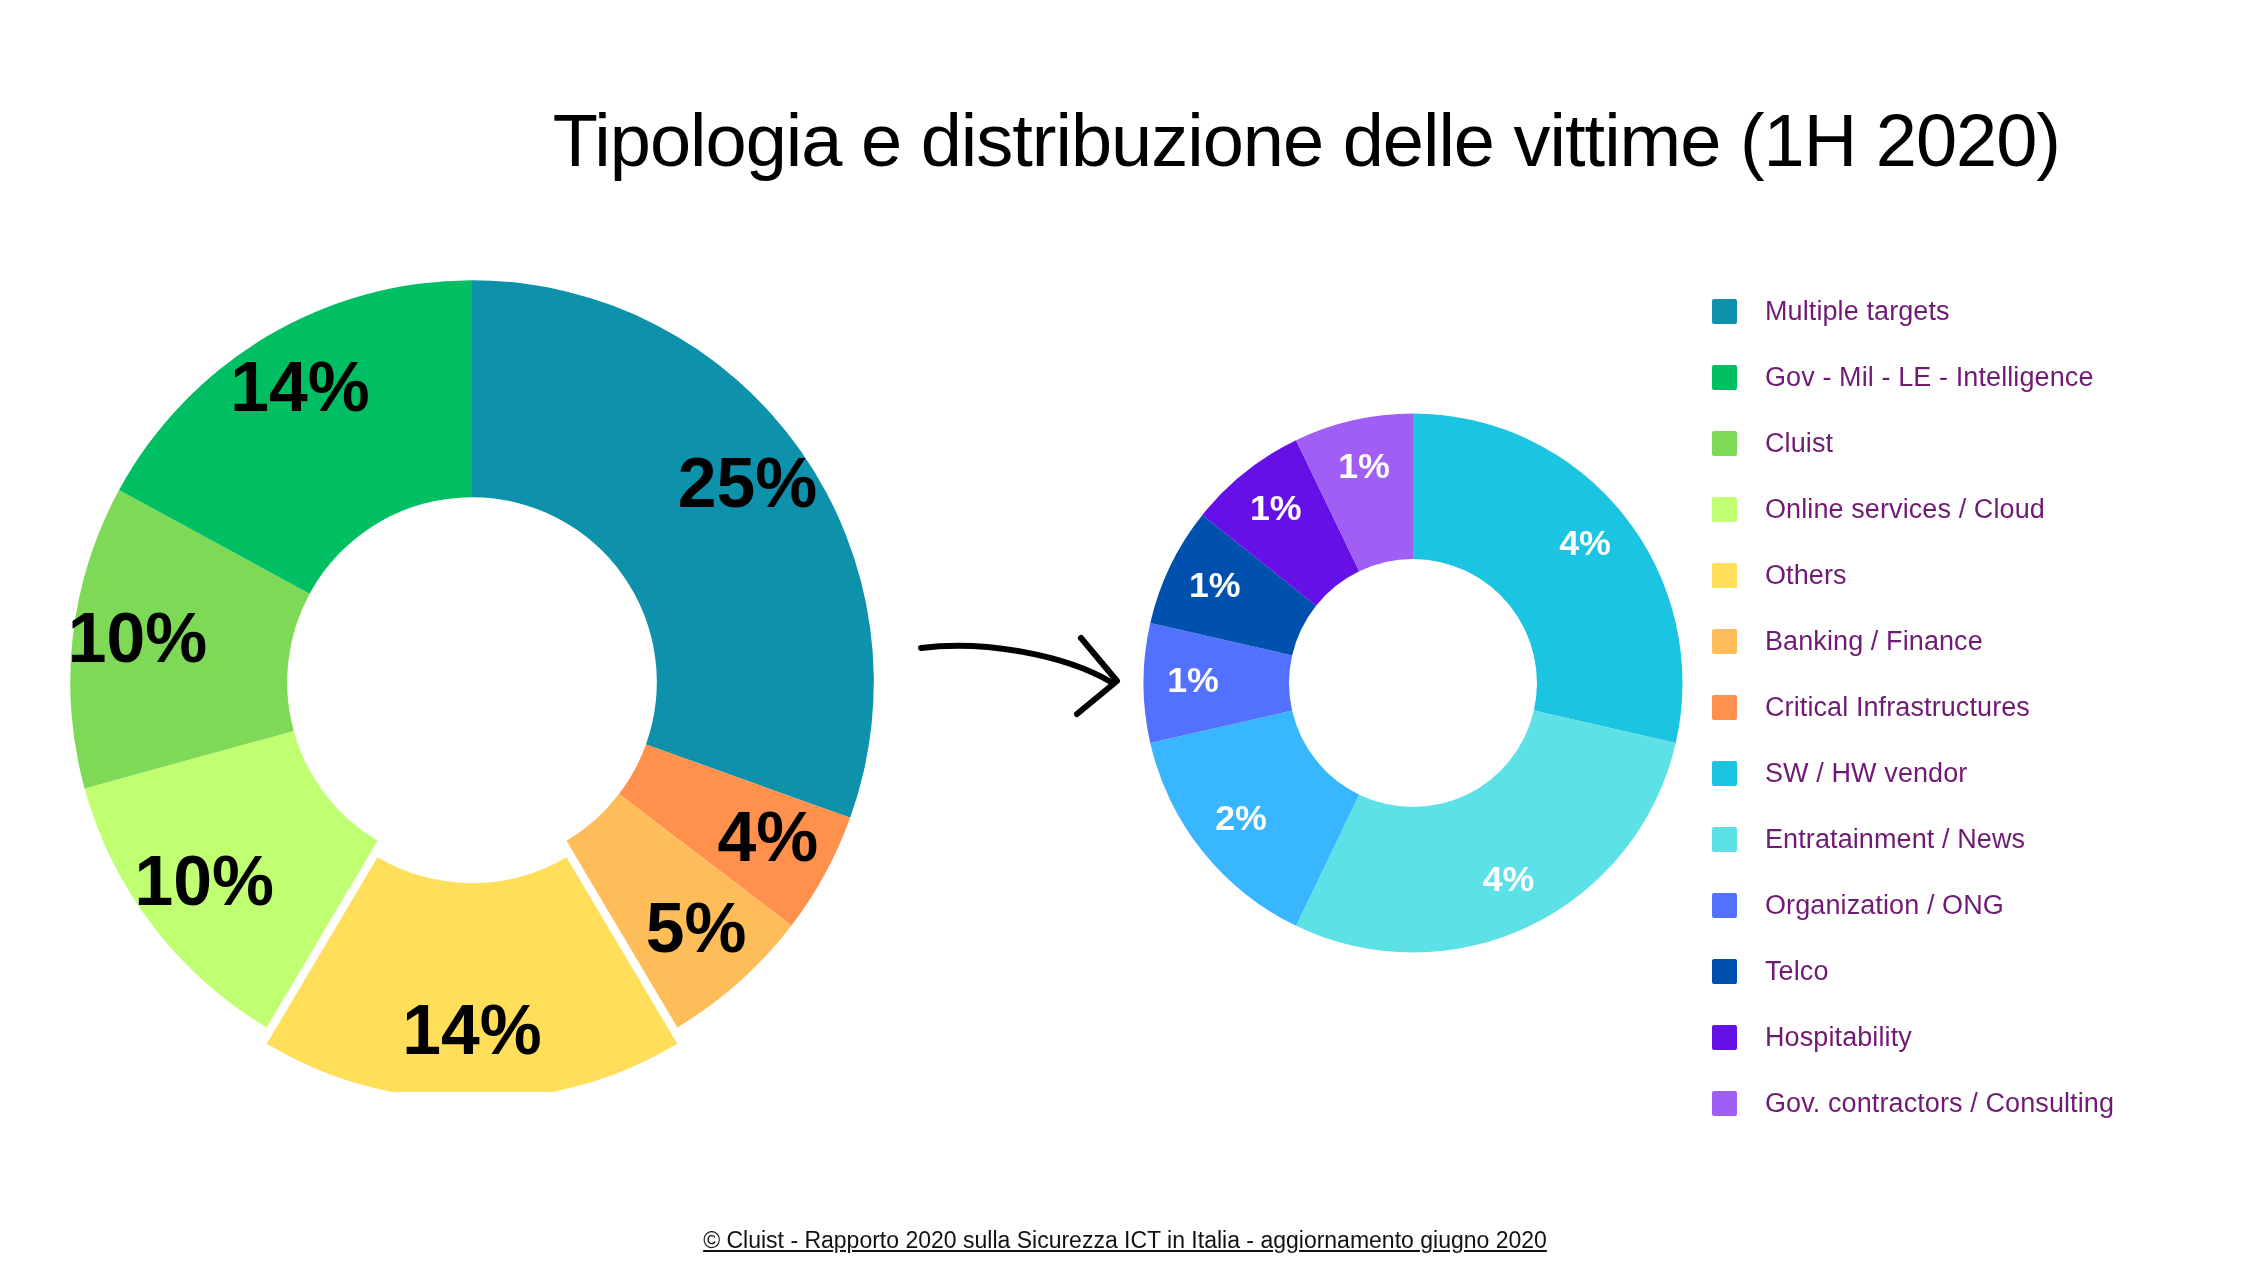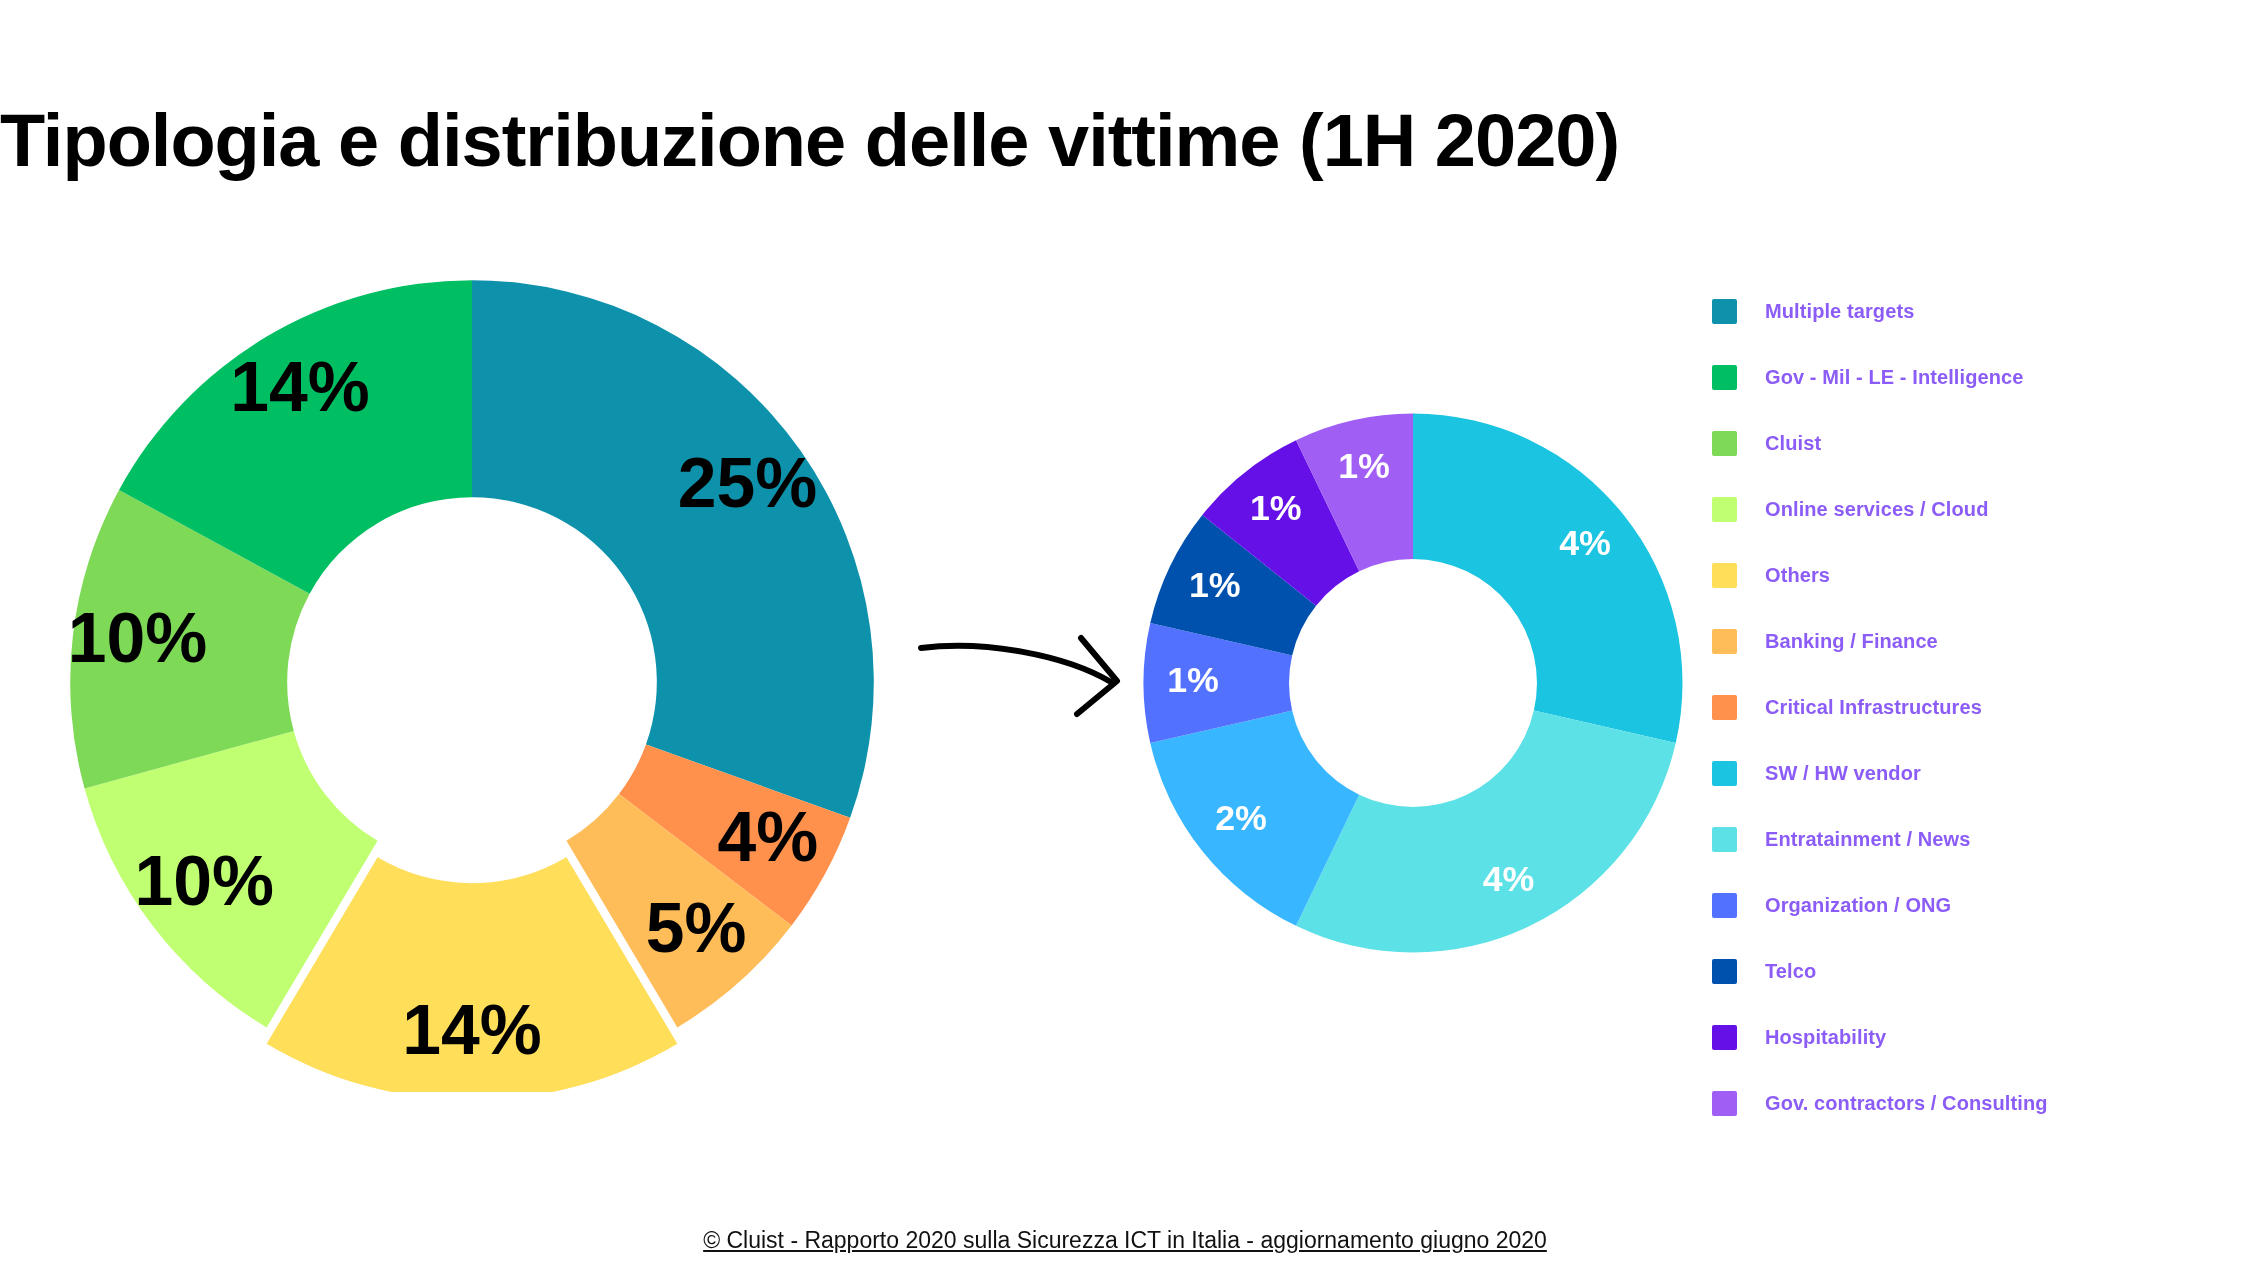--- a/index.html
+++ b/index.html
@@ -20,23 +20,23 @@
     width: 2250px;
     height: 1280px;
   }
 
   
   .chart-title {
     position: absolute;
     top: 48px;
     left: 0;
     width: 2060px;
-    text-align: left;
+    text-align: right;
     font-size: 74px;
-    font-weight: 700;
+    font-weight: 400;
     letter-spacing: -1px;
     color: #000000;
     white-space: nowrap;
   }
 
   
   .donut-wrap { position: absolute; }
   #main-donut  { left: 62px;  top: 272px; width: 820px; height: 820px; }
   #sub-donut   { left: 1138px; top: 408px; width: 550px; height: 550px; }
 
@@ -81,25 +81,24 @@
     height: 66px;
   }
   .legend-swatch {
     width: 25px;
     height: 25px;
     flex: 0 0 25px;
     margin-right: 28px;
     border-radius: 2px;
   }
   .legend-label {
-    font-size: 20px;
-    color: #8b5cf6;
+    font-size: 27px;
+    color: #701a75;
     white-space: nowrap;
     letter-spacing: 0.1px;
-    font-weight: bold;
   }
 
   
   .chart-footer {
     position: absolute;
     bottom: 26px;
     left: 0;
     width: 2250px;
     text-align: center;
     font-size: 23px;

